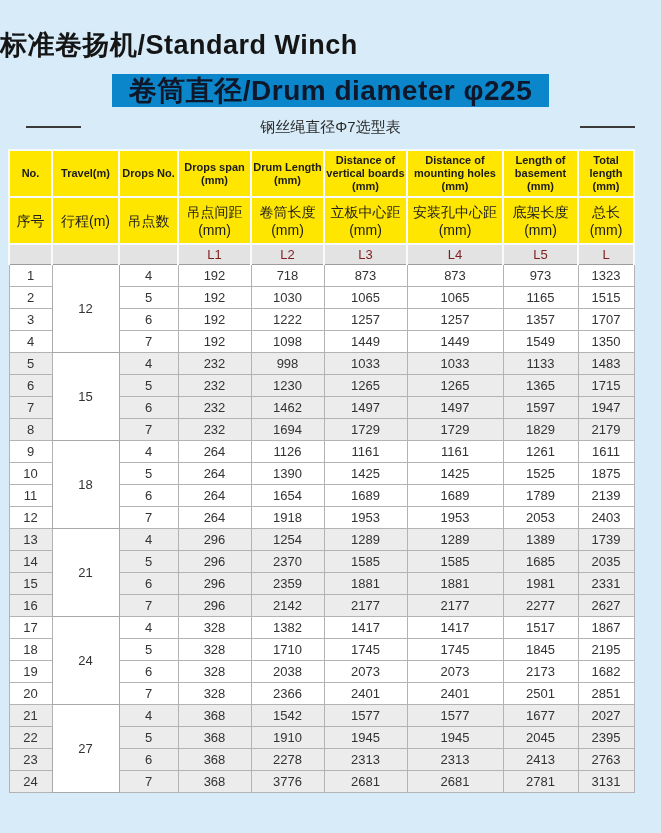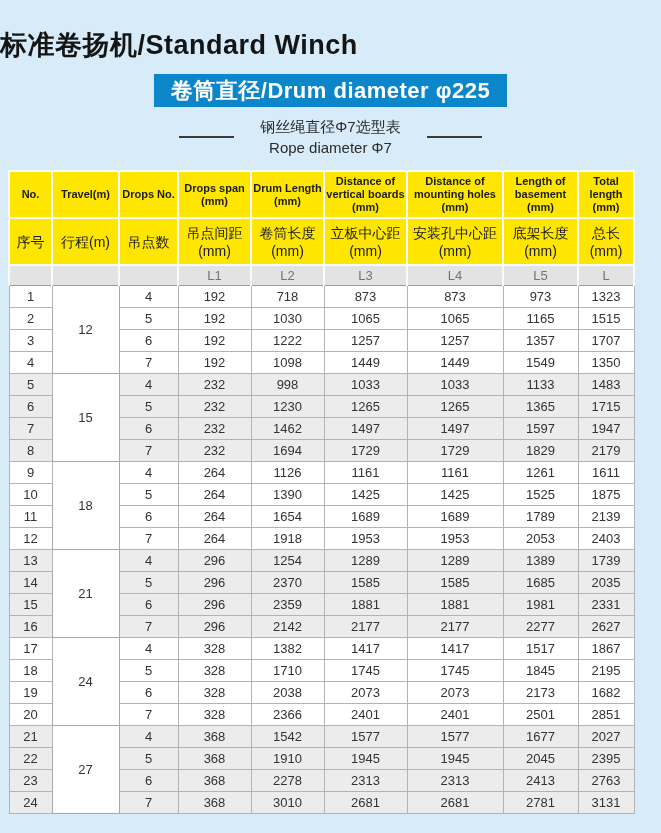--- a/index.html
+++ b/index.html
@@ -18,34 +18,34 @@
     font-size: 27px;
     font-weight: 800;
     color: #151515;
     letter-spacing: 0.5px;
   }
 
   .banner-row { text-align: center; margin-top: 11px; }
   .banner {
     display: inline-block;
     background: #0c86ca;
-    color: #ffffff;
-    font-size: 22px;
+    color: #0f172a;
+    font-size: 28px;
     font-weight: bold;
     line-height: 33px;
     height: 33px;
     padding: 0 17px;
     letter-spacing: 0.5px;
   }
 
   .subtitle-row {
     margin-top: 9px;
     display: flex;
     align-items: center;
-    justify-content: center;
+    justify-content: space-between;
   }
   .deco-line {
     display: inline-block;
     width: 55px; height: 2px;
     background: #3a3a3a;
     margin: 0 26px;
   }
   .subtitle { text-align: center; font-size: 15px; line-height: 21px; color: #2b2b2b; }
 
   table.spec-table {
@@ -75,21 +75,21 @@
     font-weight: normal;
     color: #1c1c1c;
     border: 2px solid #f7fbfe;
     white-space: pre-line;
   }
   th.sym {
     background: #e3e3e3;
     height: 20px;
     font-size: 13px;
     font-weight: normal;
-    color: #737373;
+    color: #7f1d1d;
     border-top: 1px solid #9c9c9c;
     border-bottom: 1px solid #9c9c9c;
     border-left: 2px solid #f7fbfe;
     border-right: 2px solid #f7fbfe;
   }
   td {
     height: 22px;
     font-size: 13px;
     color: #333333;
     background: #ffffff;
@@ -105,21 +105,20 @@
   <h1 class="title">标准卷扬机/Standard Winch</h1>
 
   <div class="banner-row">
     <div class="banner">卷筒直径/Drum diameter φ225</div>
   </div>
 
   <div class="subtitle-row">
     <span class="deco-line"></span>
     <div class="subtitle">
       <div>钢丝绳直径Φ7选型表</div>
-      <div>Rope diameter Φ7</div>
     </div>
     <span class="deco-line"></span>
   </div>
 
   <table class="spec-table">
     <colgroup>
         <col style="width: 43px;">
         <col style="width: 67px;">
         <col style="width: 59px;">
         <col style="width: 73px;">
@@ -414,21 +413,21 @@
           <td>2278</td>
           <td>2313</td>
           <td>2313</td>
           <td>2413</td>
           <td>2763</td>
         </tr>
         <tr class="shade">
           <td>24</td>
           <td>7</td>
           <td>368</td>
-          <td>3010</td>
+          <td>3776</td>
           <td>2681</td>
           <td>2681</td>
           <td>2781</td>
           <td>3131</td>
         </tr>
       </tbody>
   </table>
 </div>
 
 </body></html>

